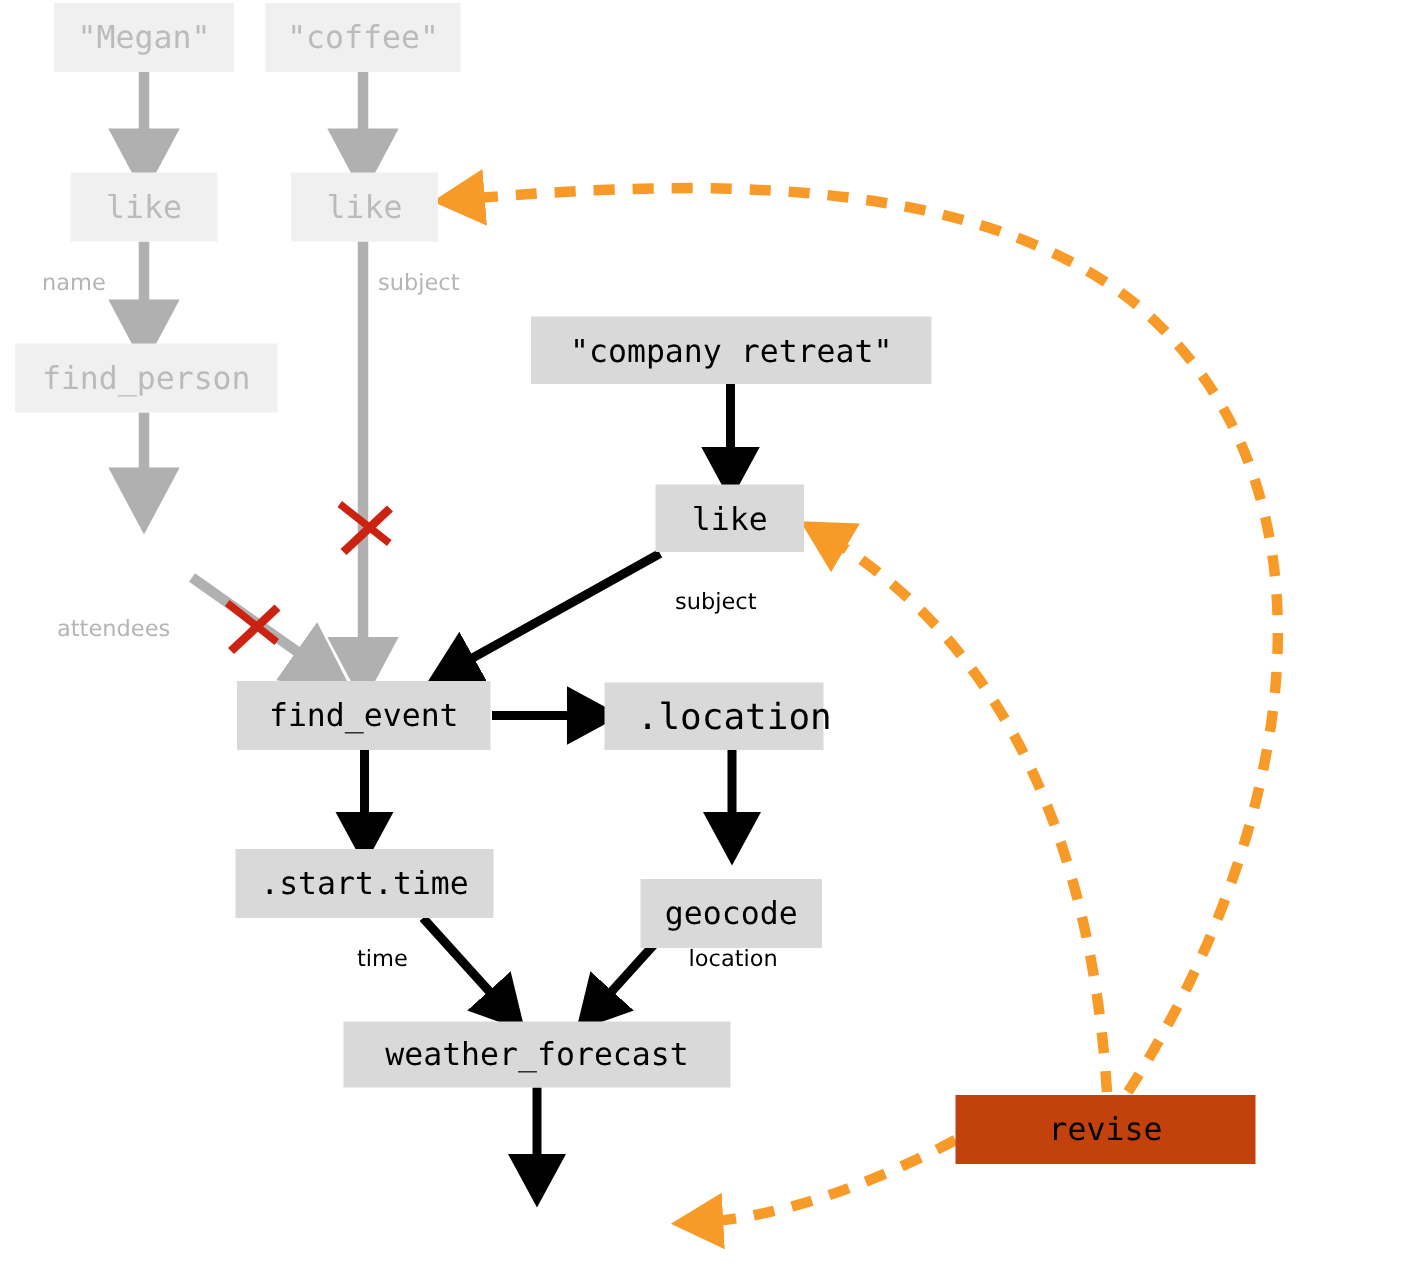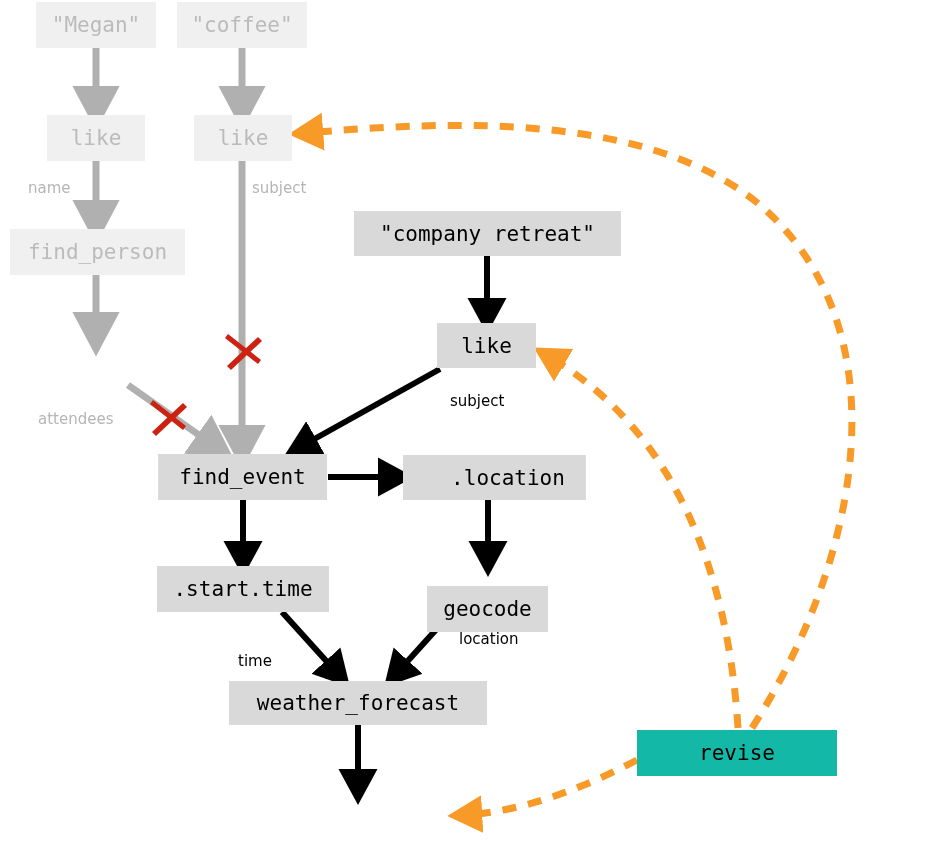--- a/index.html
+++ b/index.html
@@ -4,21 +4,21 @@
 <style>
   html,body{margin:0;padding:0;background:#ffffff;}
   body{width:936px;height:858px;position:relative;overflow:hidden;
        font-family:"DejaVu Sans Mono","Liberation Mono",monospace;}
   #stage{position:absolute;left:0;top:0;width:936px;height:858px;}
   svg#edges{position:absolute;left:0;top:0;width:936px;height:858px;}
   .node{position:absolute;display:flex;align-items:center;justify-content:center;
         box-sizing:border-box;white-space:pre;letter-spacing:0px;}
   .node.active{background:#d9d9d9;color:#000000;}
   .node.faded{background:#f0f0f0;color:#bbbbbb;}
-  .node.revise{background:#14b8a6;color:#000000;}
+  .node.revise{background:#c2410c;color:#000000;}
   .elabel{position:absolute;white-space:pre;font-size:15px;
           font-family:"DejaVu Sans","Liberation Sans",sans-serif;}
   .elabel.active{color:#000000;}
   .elabel.faded{color:#b5b5b5;}
   .xmark{position:absolute;}
 </style>
 </head>
 <body>
 
 <div id="stage">
@@ -93,31 +93,31 @@
 
   <div class="node faded" style="left:36px;top:2px;width:120px;height:46px;font-size:21px;">"Megan"</div>
   <div class="node faded" style="left:177px;top:2px;width:130px;height:46px;font-size:21px;">"coffee"</div>
   <div class="node faded" style="left:47px;top:115px;width:98px;height:46px;font-size:21px;">like</div>
   <div class="node faded" style="left:194px;top:115px;width:98px;height:46px;font-size:21px;">like</div>
   <div class="node faded" style="left:10px;top:229px;width:175px;height:46px;font-size:21px;">find_person</div>
 
   <div class="node active" style="left:354px;top:211px;width:267px;height:45px;font-size:21px;">"company retreat"</div>
   <div class="node active" style="left:437px;top:323px;width:99px;height:45px;font-size:21px;">like</div>
   <div class="node active" style="left:158px;top:454px;width:169px;height:46px;font-size:21px;">find_event</div>
-  <div class="node active" style="left:403px;top:455px;width:183px;height:45px;font-size:21px;padding-left:27px;">.location</div>
+  <div class="node active" style="left:403px;top:455px;width:146px;height:45px;font-size:24px;padding-left:27px;">.location</div>
   <div class="node active" style="left:157px;top:566px;width:172px;height:46px;font-size:21px;">.start.time</div>
   <div class="node active" style="left:427px;top:566px;width:121px;height:46px;font-size:21px;margin-top:20px;">geocode</div>
   <div class="node active" style="left:229px;top:681px;width:258px;height:44px;font-size:21px;">weather_forecast</div>
   <div class="node revise" style="left:637px;top:730px;width:200px;height:46px;font-size:21px;">revise</div>
 
   <div class="elabel faded" style="left:28px;top:179px;">name</div>
   <div class="elabel faded" style="left:252px;top:179px;">subject</div>
   <div class="elabel faded" style="left:38px;top:410px;">attendees</div>
   <div class="elabel active" style="left:450px;top:392px;">subject</div>
-  <div class="elabel active" style="left:238px;top:630px;margin-top:22px;">time</div>
+  <div class="elabel active" style="left:238px;top:630px;">time</div>
   <div class="elabel active" style="left:459px;top:630px;">location</div>
 
   <svg class="xmark" style="left:213px;top:322px;" width="60" height="60" viewBox="0 0 60 60" xmlns="http://www.w3.org/2000/svg">
     <path d="M12,16 L45,42 L48,38 L15,12 Z" fill="#cc2211"></path>
     <path d="M45,15 L14,44 L18,48 L49,19 Z" fill="#cc2211"></path>
   </svg>
   <svg class="xmark" style="left:138px;top:388px;" width="60" height="60" viewBox="0 0 60 60" xmlns="http://www.w3.org/2000/svg">
     <path d="M12,16 L45,42 L48,38 L15,12 Z" fill="#cc2211"></path>
     <path d="M45,15 L14,44 L18,48 L49,19 Z" fill="#cc2211"></path>
   </svg>

